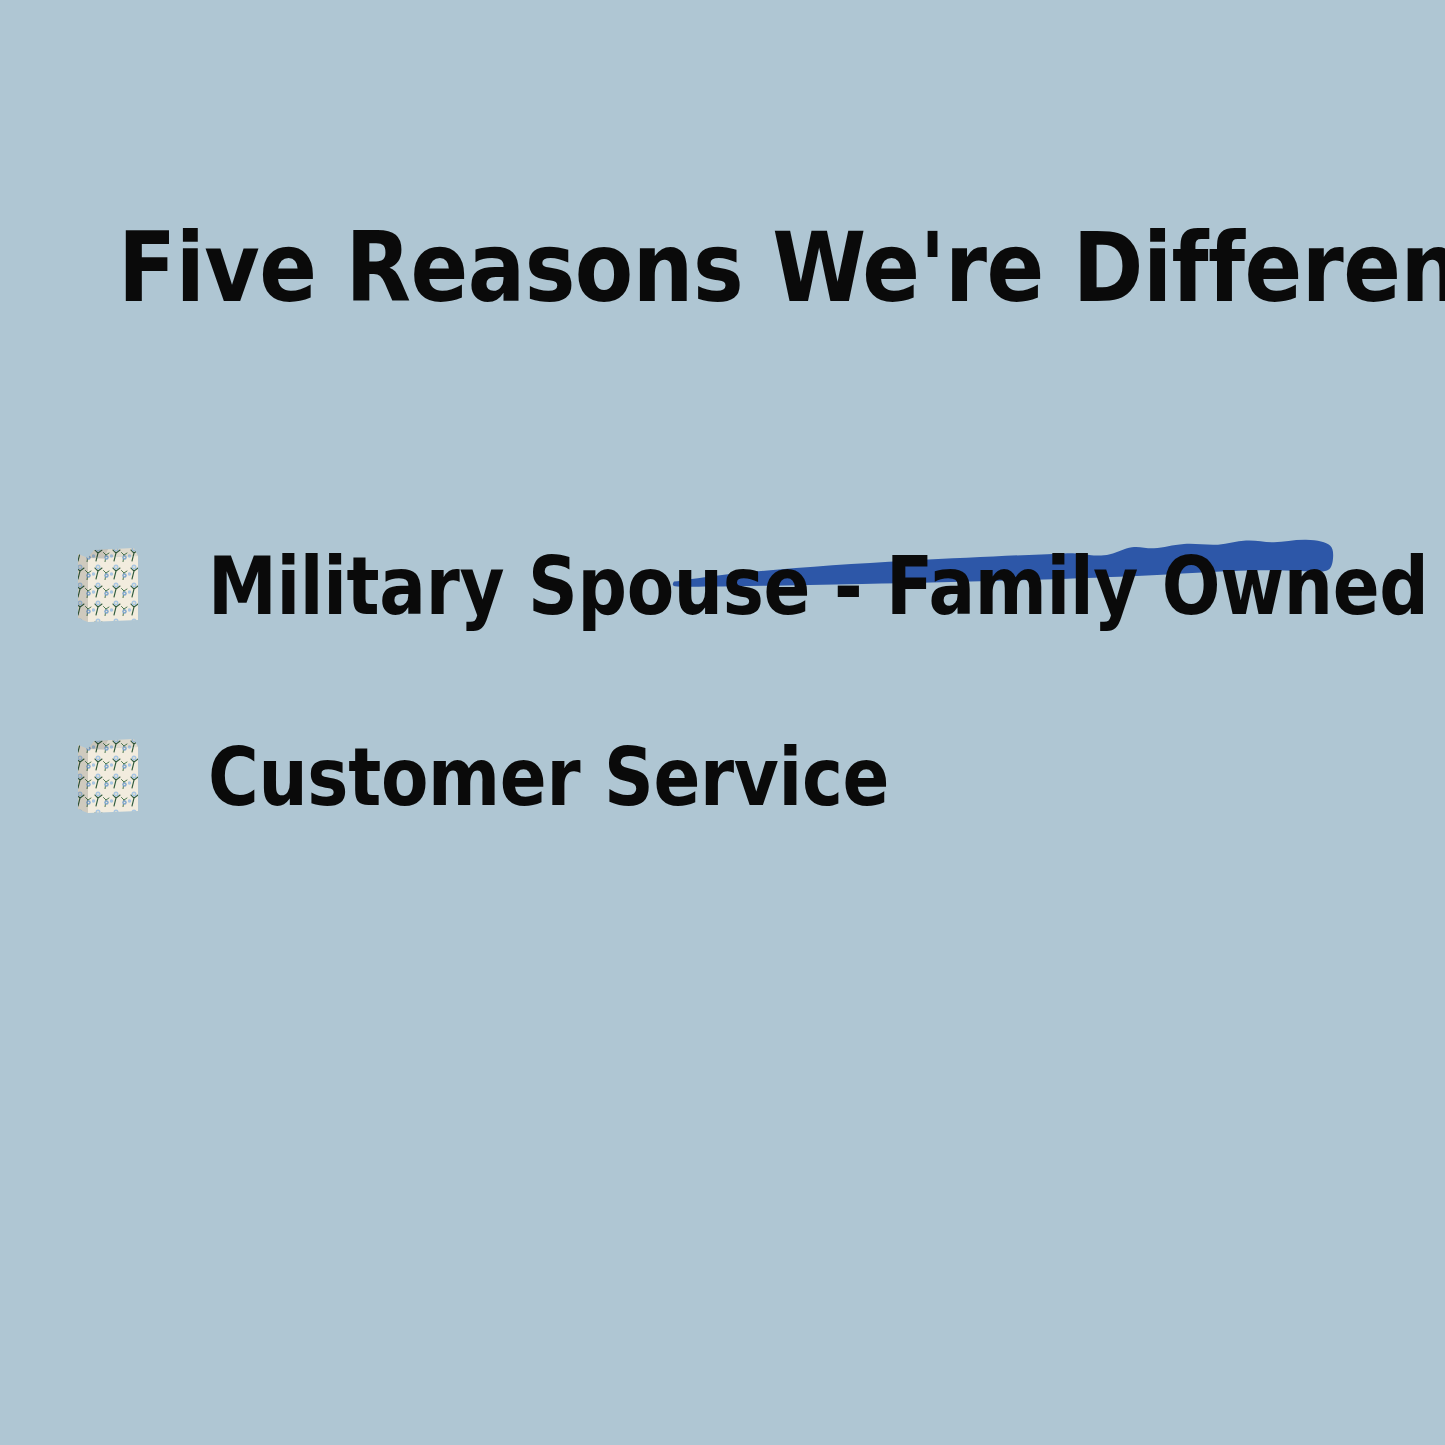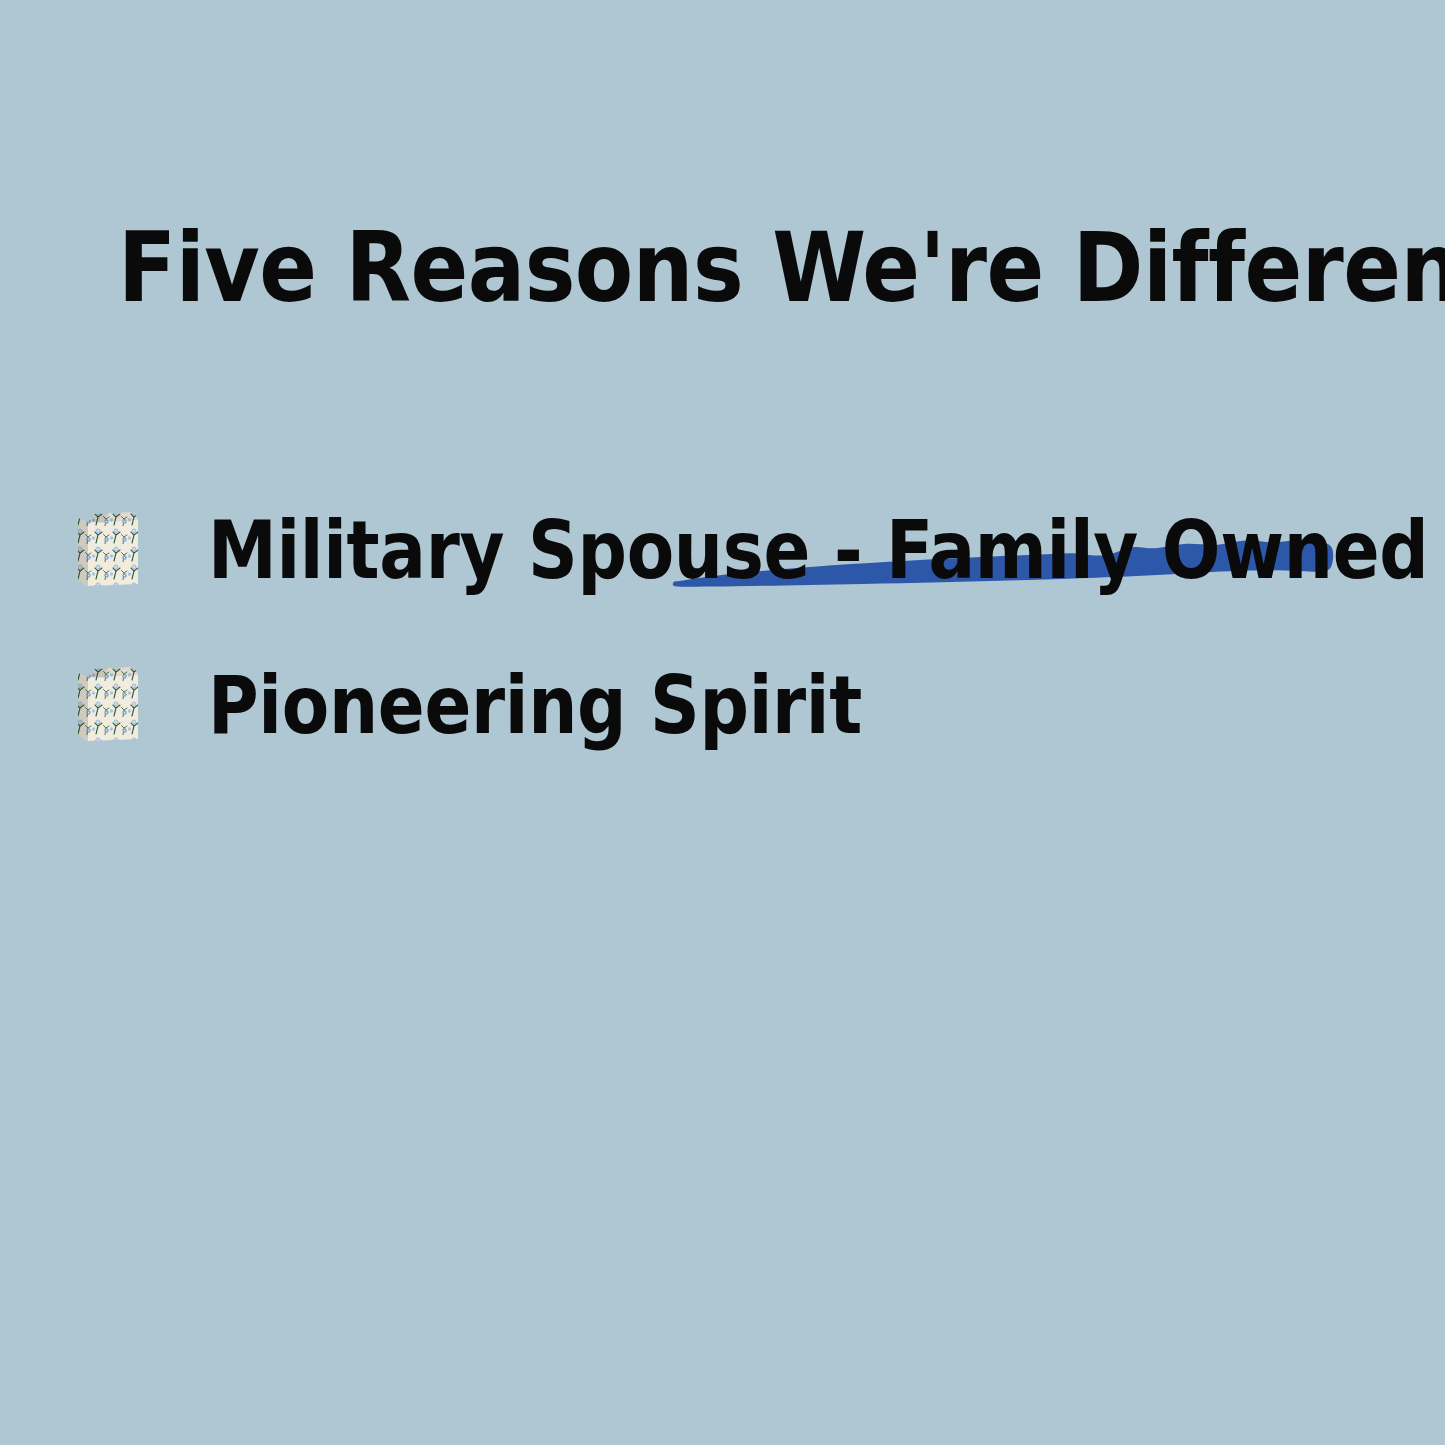--- a/index.html
+++ b/index.html
@@ -63,20 +63,21 @@
     position: absolute;
     left: 0;
     top: 497px;
     width: 1445px;
   }
 
   .reason-row {
     position: relative;
     height: 155px;
     width: 1445px;
+    margin-top: 36px;
   }
 
   .reason-bullet {
     position: absolute;
     left: 74px;
     top: 11px;
     width: 72px;
     height: 82px;
   }
 
@@ -152,28 +153,28 @@
         <path d="M4 10 L4 74 L14 78 L14 14 Z" fill="#000000" opacity="0.14"></path>
         <path d="M14 14 L14 78 L64 76 L64 12 Z" fill="url(#floral1)"></path>
         <path d="M14 14 L20 6 L60 4 L64 12 Z" fill="url(#floral1)"></path>
         <path d="M14 14 L20 6 L60 4 L64 12 Z" fill="#000000" opacity="0.07"></path>
         <path d="M14 14 L20 6 L34 5 L30 15 Z" fill="#000000" opacity="0.10"></path>
       </svg>
       <div class="reason-label">Military Spouse - Family Owned</div>
     </div>
 
 
-
     <div class="reason-row">
       <svg class="reason-bullet" viewBox="0 0 72 82">
         <path d="M4 10 L4 74 L14 78 L14 14 Z" fill="url(#floral1)"></path>
         <path d="M4 10 L4 74 L14 78 L14 14 Z" fill="#000000" opacity="0.14"></path>
         <path d="M14 14 L14 78 L64 76 L64 12 Z" fill="url(#floral1)"></path>
         <path d="M14 14 L20 6 L60 4 L64 12 Z" fill="url(#floral1)"></path>
         <path d="M14 14 L20 6 L60 4 L64 12 Z" fill="#000000" opacity="0.07"></path>
         <path d="M14 14 L20 6 L34 5 L30 15 Z" fill="#000000" opacity="0.10"></path>
       </svg>
-      <div class="reason-label">Pioneering Spirit</div>
+      <div class="reason-label">Customer Service</div>
     </div>
+
 
 
   </div>
 </div>
 
 </body></html>

